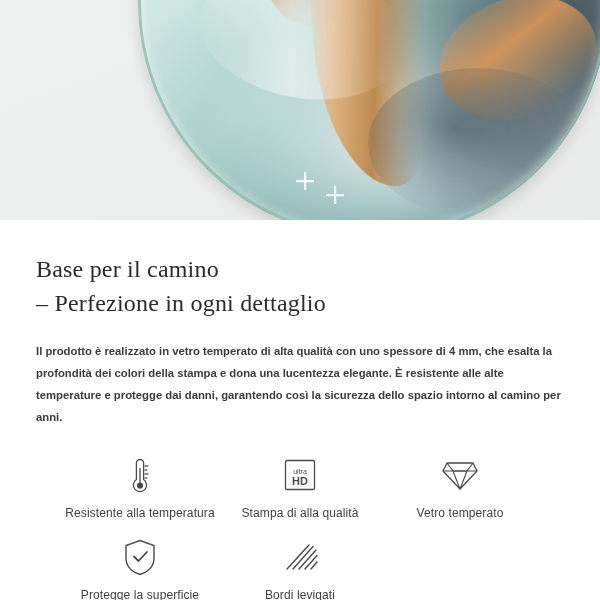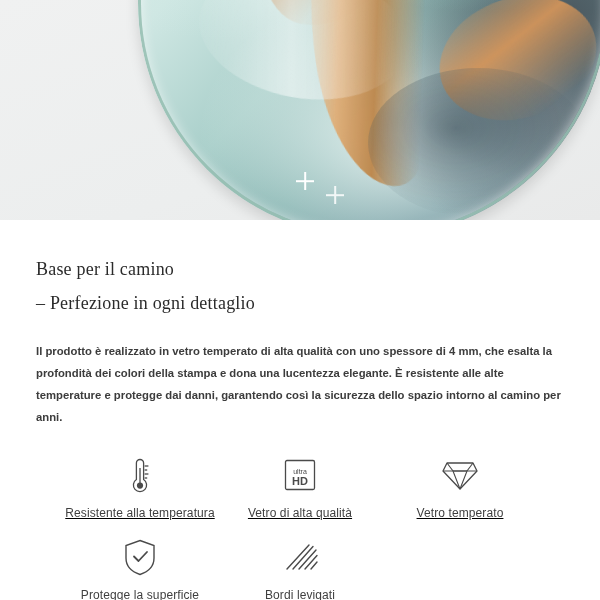--- a/index.html
+++ b/index.html
@@ -117,21 +117,21 @@
   .sparkle:after  { width: 1.6px; height: 18px; transform: translate(-50%,-50%); }
   .sp1 { left: 296px; top: 172px; }
   .sp2 { left: 326px; top: 186px; opacity: .85; }
 
   
   .content {
     padding: 18px 36px 0 36px;
   }
   .headline {
     font-family: "Liberation Serif", serif;
-    font-size: 18px;
+    font-size: 24px;
     line-height: 34px;
     color: #2b2b2b;
     font-weight: 400;
     letter-spacing: 0.2px;
     margin: 14px 0 12px 0;
   }
   .headline .line2 { display: block; font-family: Liberation Serif, serif; }
   .body-text {
     margin: 20px 0 0 0;
     font-size: 11.3px;
@@ -147,21 +147,20 @@
     padding: 0 24px;
     display: grid;
     grid-template-columns: repeat(3, 1fr);
     grid-row-gap: 14px;
   }
   .feature {
     display: flex;
     flex-direction: column;
     align-items: center;
     text-align: center;
-    text-decoration: underline;
   }
   .feature-icon {
     height: 46px;
     display: flex;
     align-items: center;
     justify-content: center;
     color: #4a4a4a;
   }
   .feature-label {
     margin-top: 8px;
@@ -216,21 +215,21 @@
       </div>
 
       <div class="feature">
         <div class="feature-icon">
           <svg width="40" height="40" viewBox="0 0 40 40">
             <rect x="5.5" y="5.5" width="29" height="29" rx="1.5" fill="none" stroke="#4a4a4a" stroke-width="1.3"></rect>
             <text x="20" y="18.5" text-anchor="middle" font-family="Liberation Sans, sans-serif" font-size="7" fill="#4a4a4a">ultra</text>
             <text x="20" y="29.5" text-anchor="middle" font-family="Liberation Sans, sans-serif" font-size="11" font-weight="bold" fill="#4a4a4a">HD</text>
           </svg>
         </div>
-        <div class="feature-label">Vetro di alta qualità</div>
+        <div class="feature-label">Stampa di alla qualità</div>
       </div>
 
       <div class="feature">
         <div class="feature-icon">
           <svg width="42" height="36" viewBox="0 0 42 36">
             <path d="M8 6 H34 L38 14 L21 32 L4 14 Z" fill="none" stroke="#4a4a4a" stroke-width="1.3" stroke-linejoin="round"></path>
             <path d="M4 14 H38" stroke="#4a4a4a" stroke-width="1.1"></path>
             <path d="M8 6 L14 14 L21 32" fill="none" stroke="#4a4a4a" stroke-width="1.1"></path>
             <path d="M34 6 L28 14 L21 32" fill="none" stroke="#4a4a4a" stroke-width="1.1"></path>
             <path d="M14 14 H28" stroke="#4a4a4a" stroke-width="1.1"></path>

